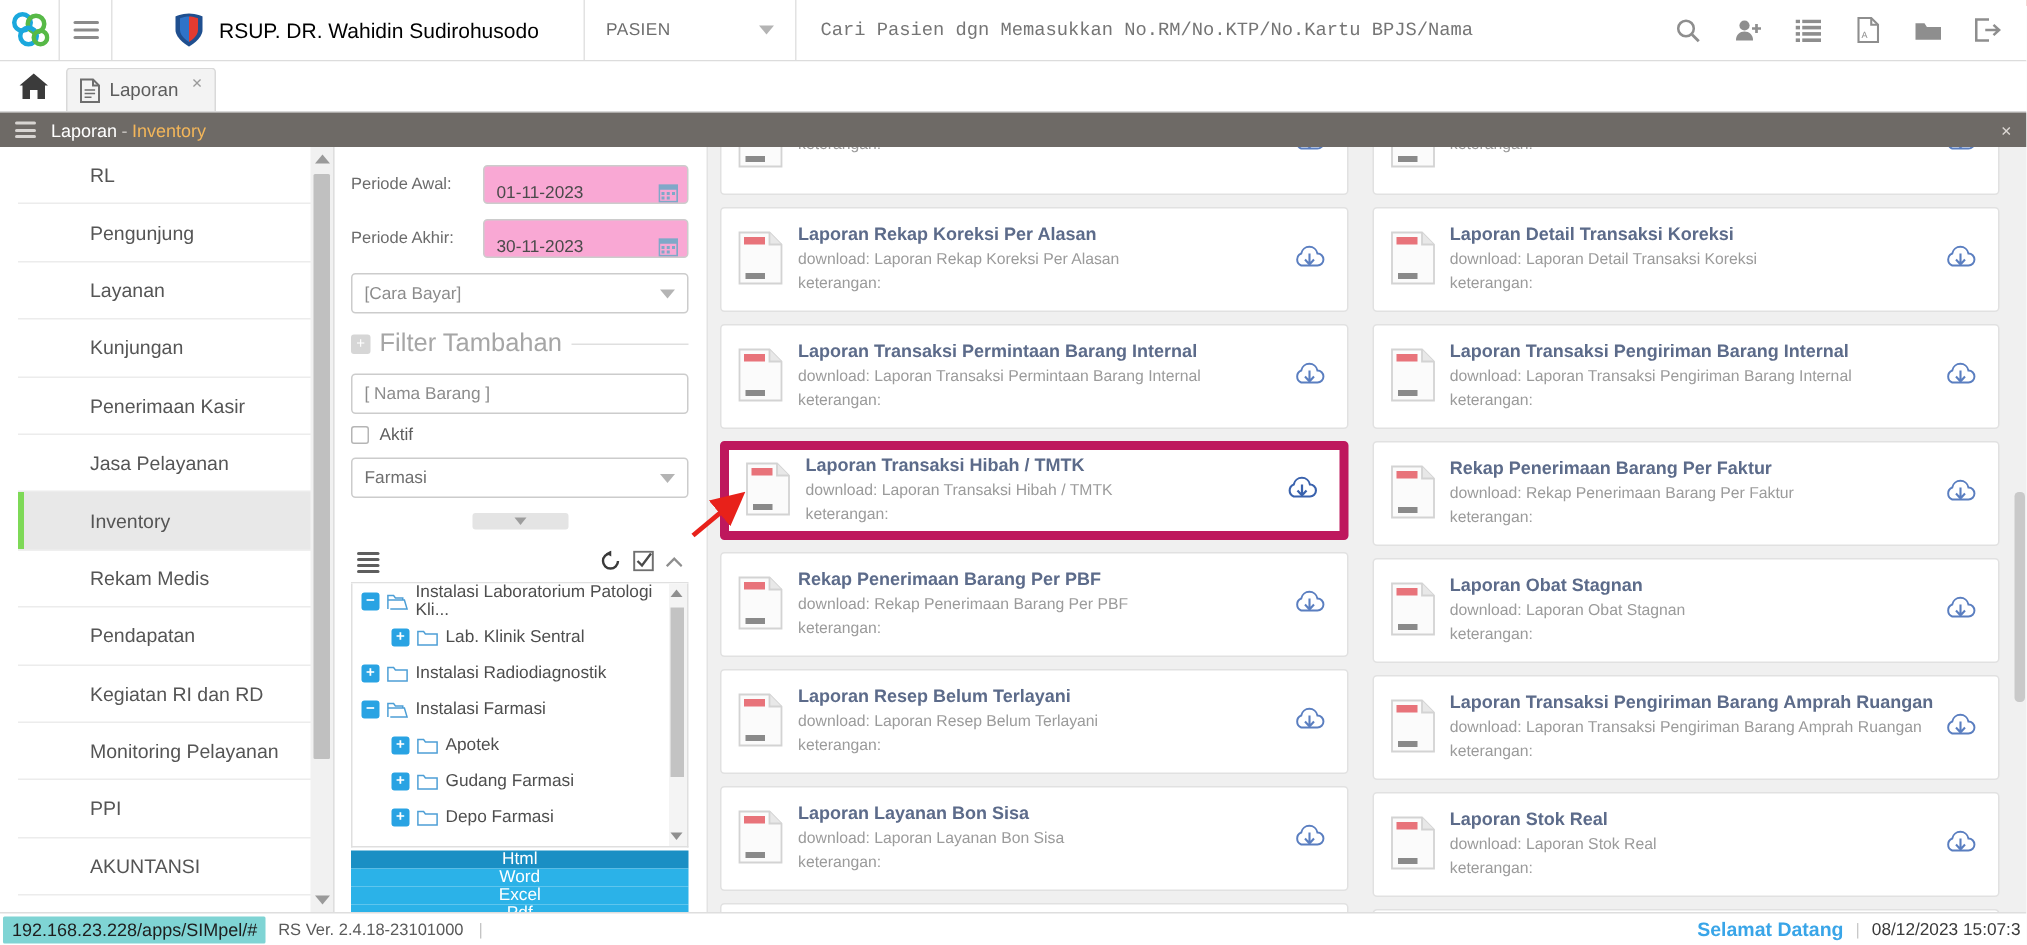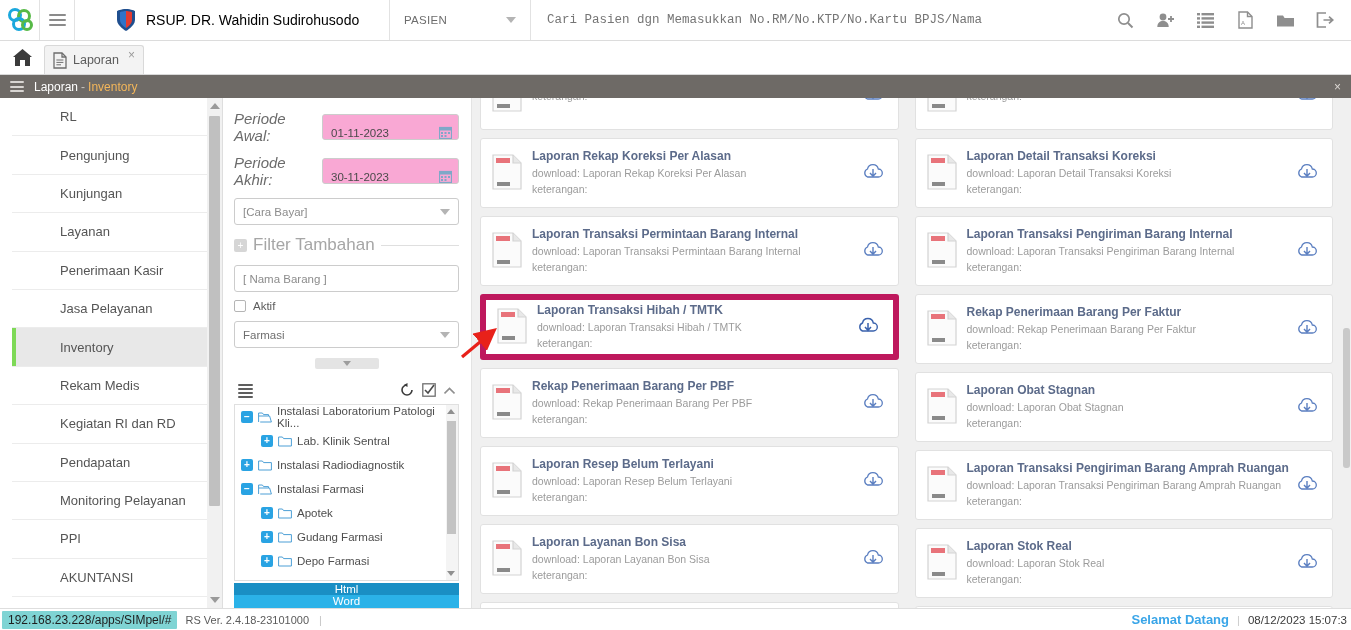--- a/index.html
+++ b/index.html
@@ -111,21 +111,21 @@
     position: absolute; left: 2px; width: 11px; top: 18px; height: 390px;
     background: #c0c0c0; border-radius: 1px;
   }
 
   
   .filterpanel {
     position: absolute; left: 224px; top: 98px; width: 248px; bottom: 22px;
     background: #fff; border-right: 1px solid #e3e3e3; padding: 12px 12px 0 10px;
   }
   .frow { display: flex; align-items: center; margin-bottom: 10px; }
-  .flabel { width: 88px; font-size: 15px; color: #6b6b6b; font-style: italic; }
+  .flabel { width: 88px; font-size: 11px; color: #6b6b6b; }
   .fdate {
     flex: 1; height: 26px; border: 1px solid #ccc; border-radius: 3px; background: #f9a8d4;
     display: flex; align-items: flex-end; padding: 0 6px 0 8px; font-size: 11.5px; color: #4a4a4a;
   }
   .fdate span.val { flex: 1; }
   .sel-box {
     height: 27px; border: 1px solid #ccc; border-radius: 3px; background: #fff;
     display: flex; align-items: center; justify-content: space-between;
     padding: 0 8px; font-size: 11.5px; color: #6f6f6f; margin-bottom: 10px;
   }
@@ -358,42 +358,42 @@
   </div>
 
   <div class="leftnav">
     <div class="nav-item">
         <span>RL</span>
       </div>
     <div class="nav-item">
         <span>Pengunjung</span>
       </div>
     <div class="nav-item">
+        <span>Layanan</span>
+      </div>
+    <div class="nav-item">
         <span>Kunjungan</span>
-      </div>
-    <div class="nav-item">
-        <span>Layanan</span>
       </div>
     <div class="nav-item">
         <span>Penerimaan Kasir</span>
       </div>
     <div class="nav-item">
         <span>Jasa Pelayanan</span>
       </div>
     <div class="nav-item active">
         <span>Inventory</span>
       </div>
     <div class="nav-item">
         <span>Rekam Medis</span>
       </div>
     <div class="nav-item">
+        <span>Pendapatan</span>
+      </div>
+    <div class="nav-item">
         <span>Kegiatan RI dan RD</span>
-      </div>
-    <div class="nav-item">
-        <span>Pendapatan</span>
       </div>
     <div class="nav-item">
         <span>Monitoring Pelayanan</span>
       </div>
     <div class="nav-item">
         <span>PPI</span>
       </div>
     <div class="nav-item">
         <span>AKUNTANSI</span>
       </div>

